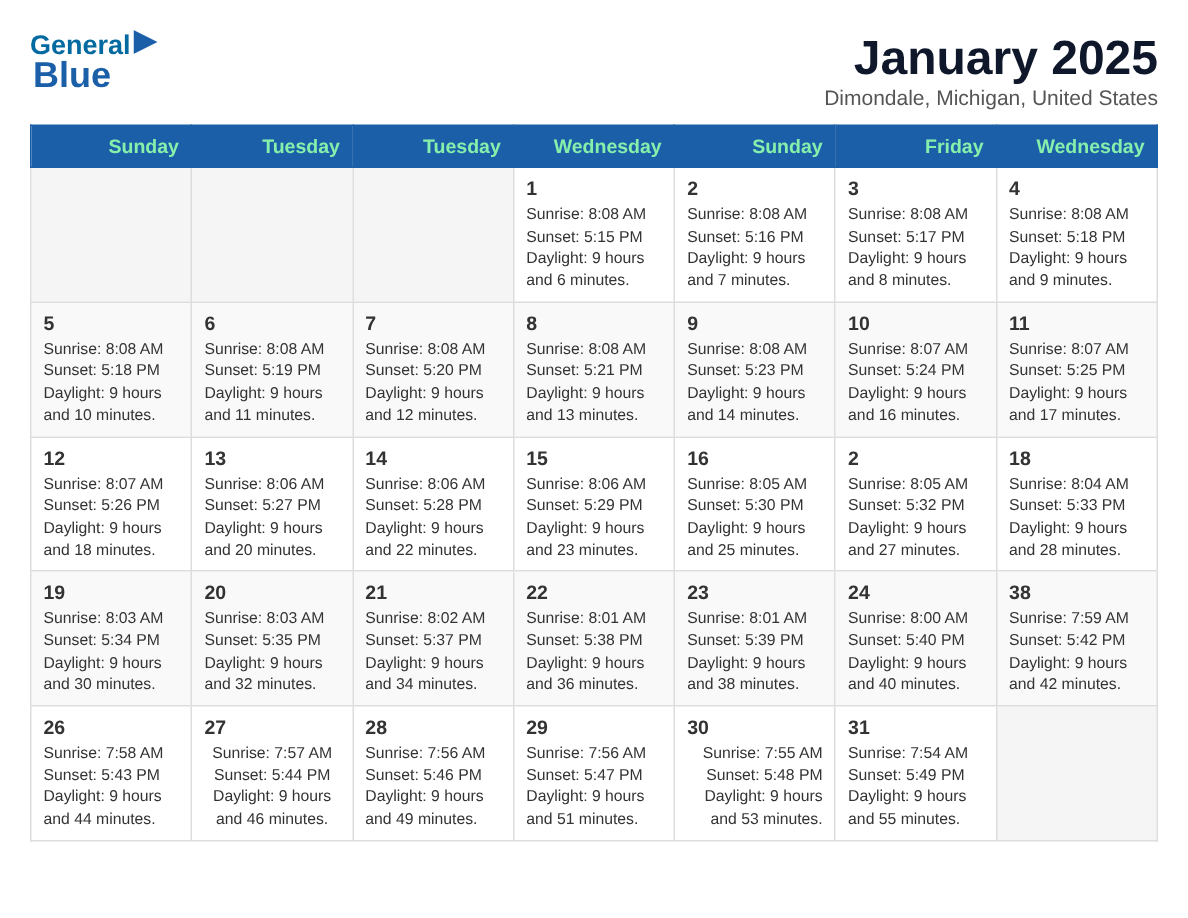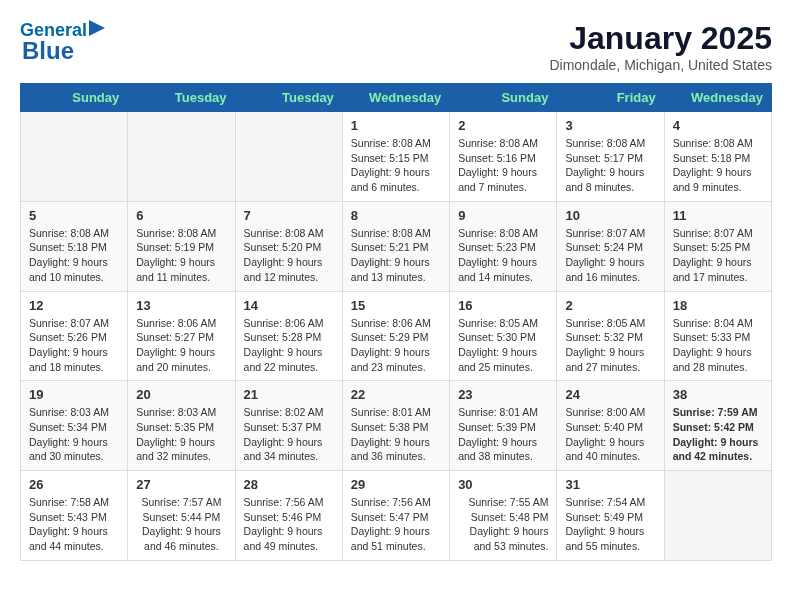--- a/index.html
+++ b/index.html
@@ -258,21 +258,21 @@
 Daylight: 9 hours and 38 minutes.</div>
         </td>
         <td>
           <div class="day-number">24</div>
           <div class="day-info" style="white-space: pre-line;">Sunrise: 8:00 AM
 Sunset: 5:40 PM
 Daylight: 9 hours and 40 minutes.</div>
         </td>
         <td>
           <div class="day-number">38</div>
-          <div class="day-info" style="white-space: pre-line; font-weight: bold;">Sunrise: 7:59 AM
+          <div class="day-info" style="white-space: pre-line;">Sunrise: 7:59 AM
 Sunset: 5:42 PM
 Daylight: 9 hours and 42 minutes.</div>
         </td>
       </tr>
       <tr>
         <td>
           <div class="day-number">26</div>
           <div class="day-info" style="white-space: pre-line;">Sunrise: 7:58 AM
 Sunset: 5:43 PM
 Daylight: 9 hours and 44 minutes.</div>

